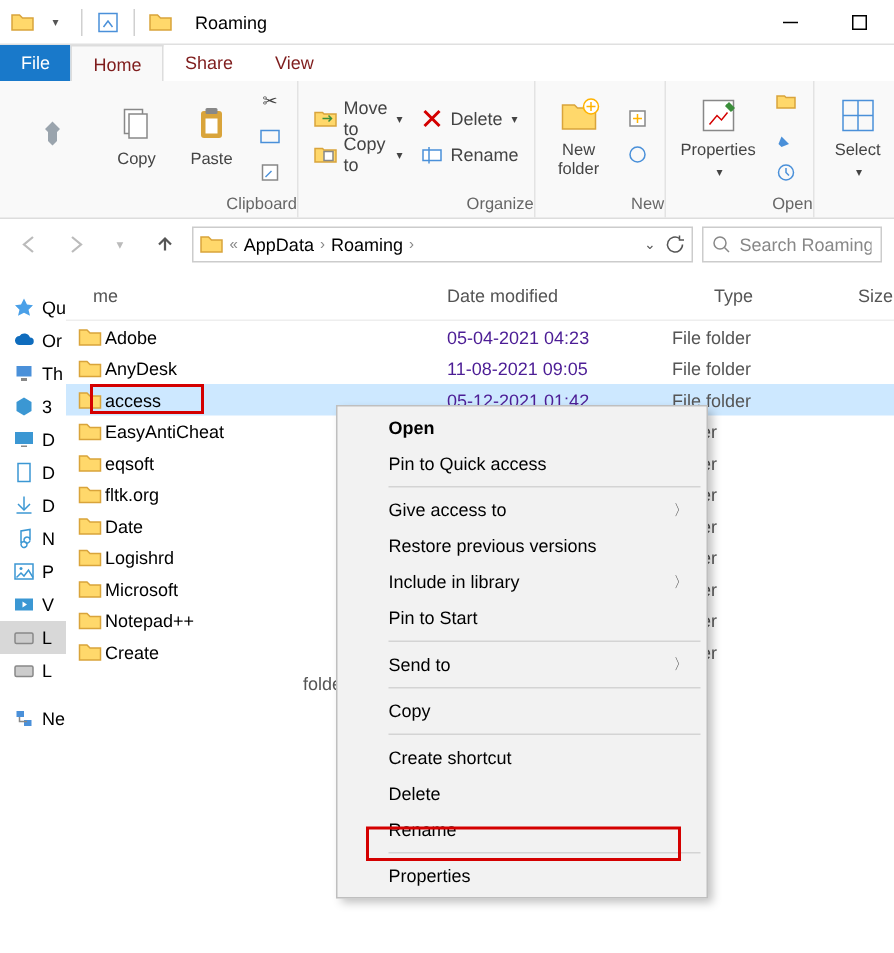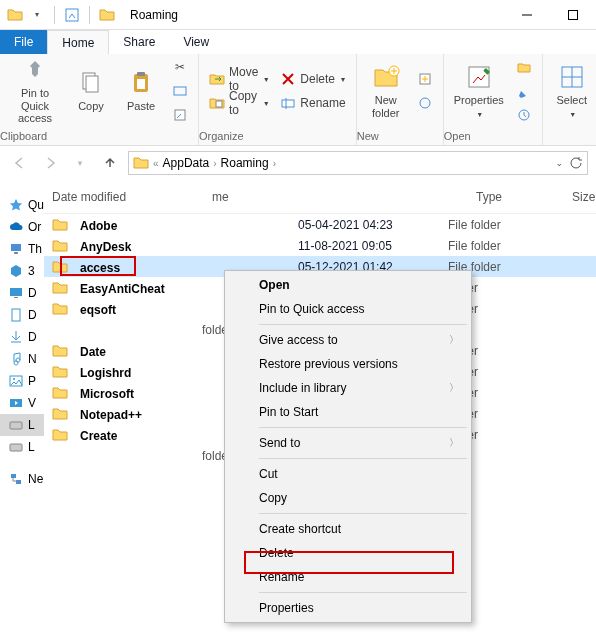--- a/index.html
+++ b/index.html
@@ -9,29 +9,29 @@
 .titlebar { height: 30px; display: flex; align-items: center; border-bottom: 1px solid #e0e0e0; }
 .titlebar .qat { display: flex; align-items: center; gap: 4px; padding: 0 6px; }
 .titlebar .qat .folder-ico { width: 18px; height: 18px; display: flex; align-items: center; justify-content: center; }
 .titlebar .qat .sep { width: 1px; height: 18px; background: #d0d0d0; margin: 0 4px; }
 .titlebar .title-text { margin-left: 8px; color: #000; }
 .win-controls { margin-left: auto; display: flex; }
 .win-controls div { width: 46px; height: 30px; display: flex; align-items: center; justify-content: center; color: #000; }
 
 
 .tabs { height: 24px; display: flex; align-items: stretch; }
-.tab { padding: 0 14px; display: flex; align-items: center; color: #0f172a; cursor: default; }
+.tab { padding: 0 14px; display: flex; align-items: center; color: #7f1d1d; cursor: default; }
 .tab.file { background: #1979ca; color: #fff; }
 .tab.active { background: #f9f9f9; border: 1px solid #ddd; border-bottom: none; }
 
 
 .ribbon { height: 92px; background: #f9f9f9; border-bottom: 1px solid #ddd; display: flex; }
 .group { border-right: 1px solid #e3e3e3; display: flex; flex-direction: column; }
 .group-body { flex: 1; display: flex; align-items: center; padding: 2px 6px; gap: 4px; }
-.group-label { text-align: left; font-size: 11px; color: #666; padding: 2px 0 3px; }
+.group-label { text-align: right; font-size: 11px; color: #666; padding: 2px 0 3px; }
 .big-btn { display: flex; flex-direction: column; align-items: center; justify-content: center; width: 58px; height: 68px; gap: 3px; color: #444; }
 .big-btn.narrow { width: 46px; }
 .big-btn .ico { width: 28px; height: 28px; display: flex; align-items: center; justify-content: center; }
 .big-btn .lbl { font-size: 11px; text-align: center; line-height: 1.15; }
 .mini-col { display: flex; flex-direction: column; gap: 2px; }
 .mini-btn { display: flex; align-items: center; gap: 4px; height: 22px; padding: 0 4px; font-size: 11px; color: #444; }
 .mini-btn .mi { width: 16px; height: 16px; display: flex; align-items: center; justify-content: center; }
 .drop-arrow { font-size: 8px; color: #444; margin-left: 2px; }
 
 
@@ -55,22 +55,22 @@
 .file-pane { flex: 1; position: relative; }
 .cols { display: flex; height: 34px; align-items: center; border-bottom: 1px solid #eee; color: #555; }
 .col { padding: 0 8px; }
 .col.name { width: 246px; padding-left: 18px; }
 .col.date { width: 150px; }
 .col.type { width: 96px; margin-left: 28px; }
 .col.size { flex: 1; }
 
 .rows { }
 .row { display: flex; align-items: center; height: 21px; }
-.row .rname { width: 246px; display: flex; align-items: flex-end; gap: 12px; padding-left: 8px; font-weight: bold; }
-.row .rdate { width: 150px; color: #0f172a; padding-left: 8px; }
+.row .rname { width: 246px; display: flex; align-items: center; gap: 2px; padding-left: 8px; }
+.row .rdate { width: 150px; color: #4c1d95; padding-left: 8px; }
 .row .rtype { width: 96px; color: #555; padding-left: 8px; }
 .row.sel { background: #cde8ff; }
 .folder-icon { width: 16px; height: 16px; }
 
 .red-box { border: 2px solid #d40000; position: absolute; pointer-events: none; }
 
 
 .ctx { position: absolute; left: 224px; top: 270px; width: 248px; background: #f2f2f2; border: 1px solid #bfbfbf; box-shadow: 3px 3px 6px rgba(0,0,0,0.25); padding: 2px; }
 .ctx-item { height: 24px; display: flex; align-items: center; padding: 0 28px 0 32px; color: #000; position: relative; }
 .ctx-item.bold { font-weight: 600; }
@@ -128,22 +128,20 @@
 
 <div class="ribbon">
   <div class="group">
     <div class="group-body">
       <div class="big-btn">
         <span class="ico">
             <svg width="26" height="26">
               <path d="M13 3l5 5-2 2v6l-3 3-3-3v-6l-2-2z" fill="#9aa4ad"></path>
             </svg>
           </span>
-        <span class="lbl" style="white-space:pre-line">Pin to Quick
-access</span>
       </div>
       <div class="big-btn narrow">
         <span class="ico">
             <svg width="24" height="24">
               <rect x="4" y="2" width="12" height="16" fill="#fff" stroke="#888"></rect>
               <rect x="7" y="5" width="12" height="16" fill="#fff" stroke="#888"></rect>
             </svg>
           </span>
         <span class="lbl">Copy</span>
       </div>
@@ -354,20 +352,29 @@
     <div class="addr-end">
       <span style="font-size:9px">⌄</span>
       <span>
           <svg width="14" height="14">
             <path d="M12 7a5 5 0 11-2-4" fill="none" stroke="#555"></path>
             <path d="M10 1v3h3" fill="none" stroke="#555"></path>
           </svg>
         </span>
     </div>
   </div>
+  <div class="search-box">
+    <span>
+        <svg width="12" height="12">
+          <circle cx="5" cy="5" r="4" fill="none" stroke="#888"></circle>
+          <line x1="8" y1="8" x2="11" y2="11" stroke="#888"></line>
+        </svg>
+      </span>
+    <span style="white-space:nowrap;overflow:hidden">Search Roaming</span>
+  </div>
 </div>
 
 <div class="content">
   <div class="nav-pane" id="nav-pane">
       <div class="nav-item">
         <span class="ni-ico">
           <svg width="14" height="14">
             <path d="M7 1l2 4 4 .5-3 3 1 4-4-2-4 2 1-4-3-3 4-.5z" fill="#4aa0e8"></path>
           </svg>
         </span>
@@ -474,22 +481,22 @@
             <rect x="2" y="2" width="5" height="4" fill="#4a90d9"></rect>
             <rect x="7" y="8" width="5" height="4" fill="#4a90d9"></rect>
             <path d="M4 6v3h5" stroke="#888" fill="none"></path>
           </svg>
         </span>
         <span>Ne</span>
       </div>
     </div>
   <div class="file-pane">
     <div class="cols">
+      <div class="col name">me</div>
       <div class="col date">Date modified</div>
-      <div class="col name">me</div>
       <div class="col type">Type</div>
       <div class="col size">Size</div>
     </div>
     <div class="rows" id="rows">
         <div class="row">
           <div class="rname">
             <span>
               <svg class="folder-icon" width="16" height="16">
                 <path d="M1 3h5l2 2h7v8H1z" fill="#ffd86b" stroke="#d9a43b"></path>
               </svg>
@@ -541,20 +548,28 @@
               <svg class="folder-icon" width="16" height="16">
                 <path d="M1 3h5l2 2h7v8H1z" fill="#ffd86b" stroke="#d9a43b"></path>
               </svg>
             </span>
             <span>eqsoft</span>
           </div>
           <div class="rdate"></div>
           <div class="rtype">folder</div>
         </div>
         <div class="row">
+          <div class="rname">
+            <span>
+              <svg class="folder-icon" width="16" height="16">
+                <path d="M1 3h5l2 2h7v8H1z" fill="#ffd86b" stroke="#d9a43b"></path>
+              </svg>
+            </span>
+            <span>fltk.org</span>
+          </div>
           <div class="rdate"></div>
           <div class="rtype">folder</div>
         </div>
         <div class="row">
           <div class="rname">
             <span>
               <svg class="folder-icon" width="16" height="16">
                 <path d="M1 3h5l2 2h7v8H1z" fill="#ffd86b" stroke="#d9a43b"></path>
               </svg>
             </span>
@@ -641,23 +656,20 @@
     <div class="ctx-item">
       <span>Pin to Start</span>
     </div>
     <div class="ctx-sep"></div>
     <div class="ctx-item">
       <span>Send to</span>
       <span class="sub-arrow">〉</span>
     </div>
     <div class="ctx-sep"></div>
     <div class="ctx-item">
-      <span>Cut</span>
-    </div>
-    <div class="ctx-item">
       <span>Copy</span>
     </div>
     <div class="ctx-sep"></div>
     <div class="ctx-item">
       <span>Create shortcut</span>
     </div>
     <div class="ctx-item">
       <span>Delete</span>
     </div>
     <div class="ctx-item">

